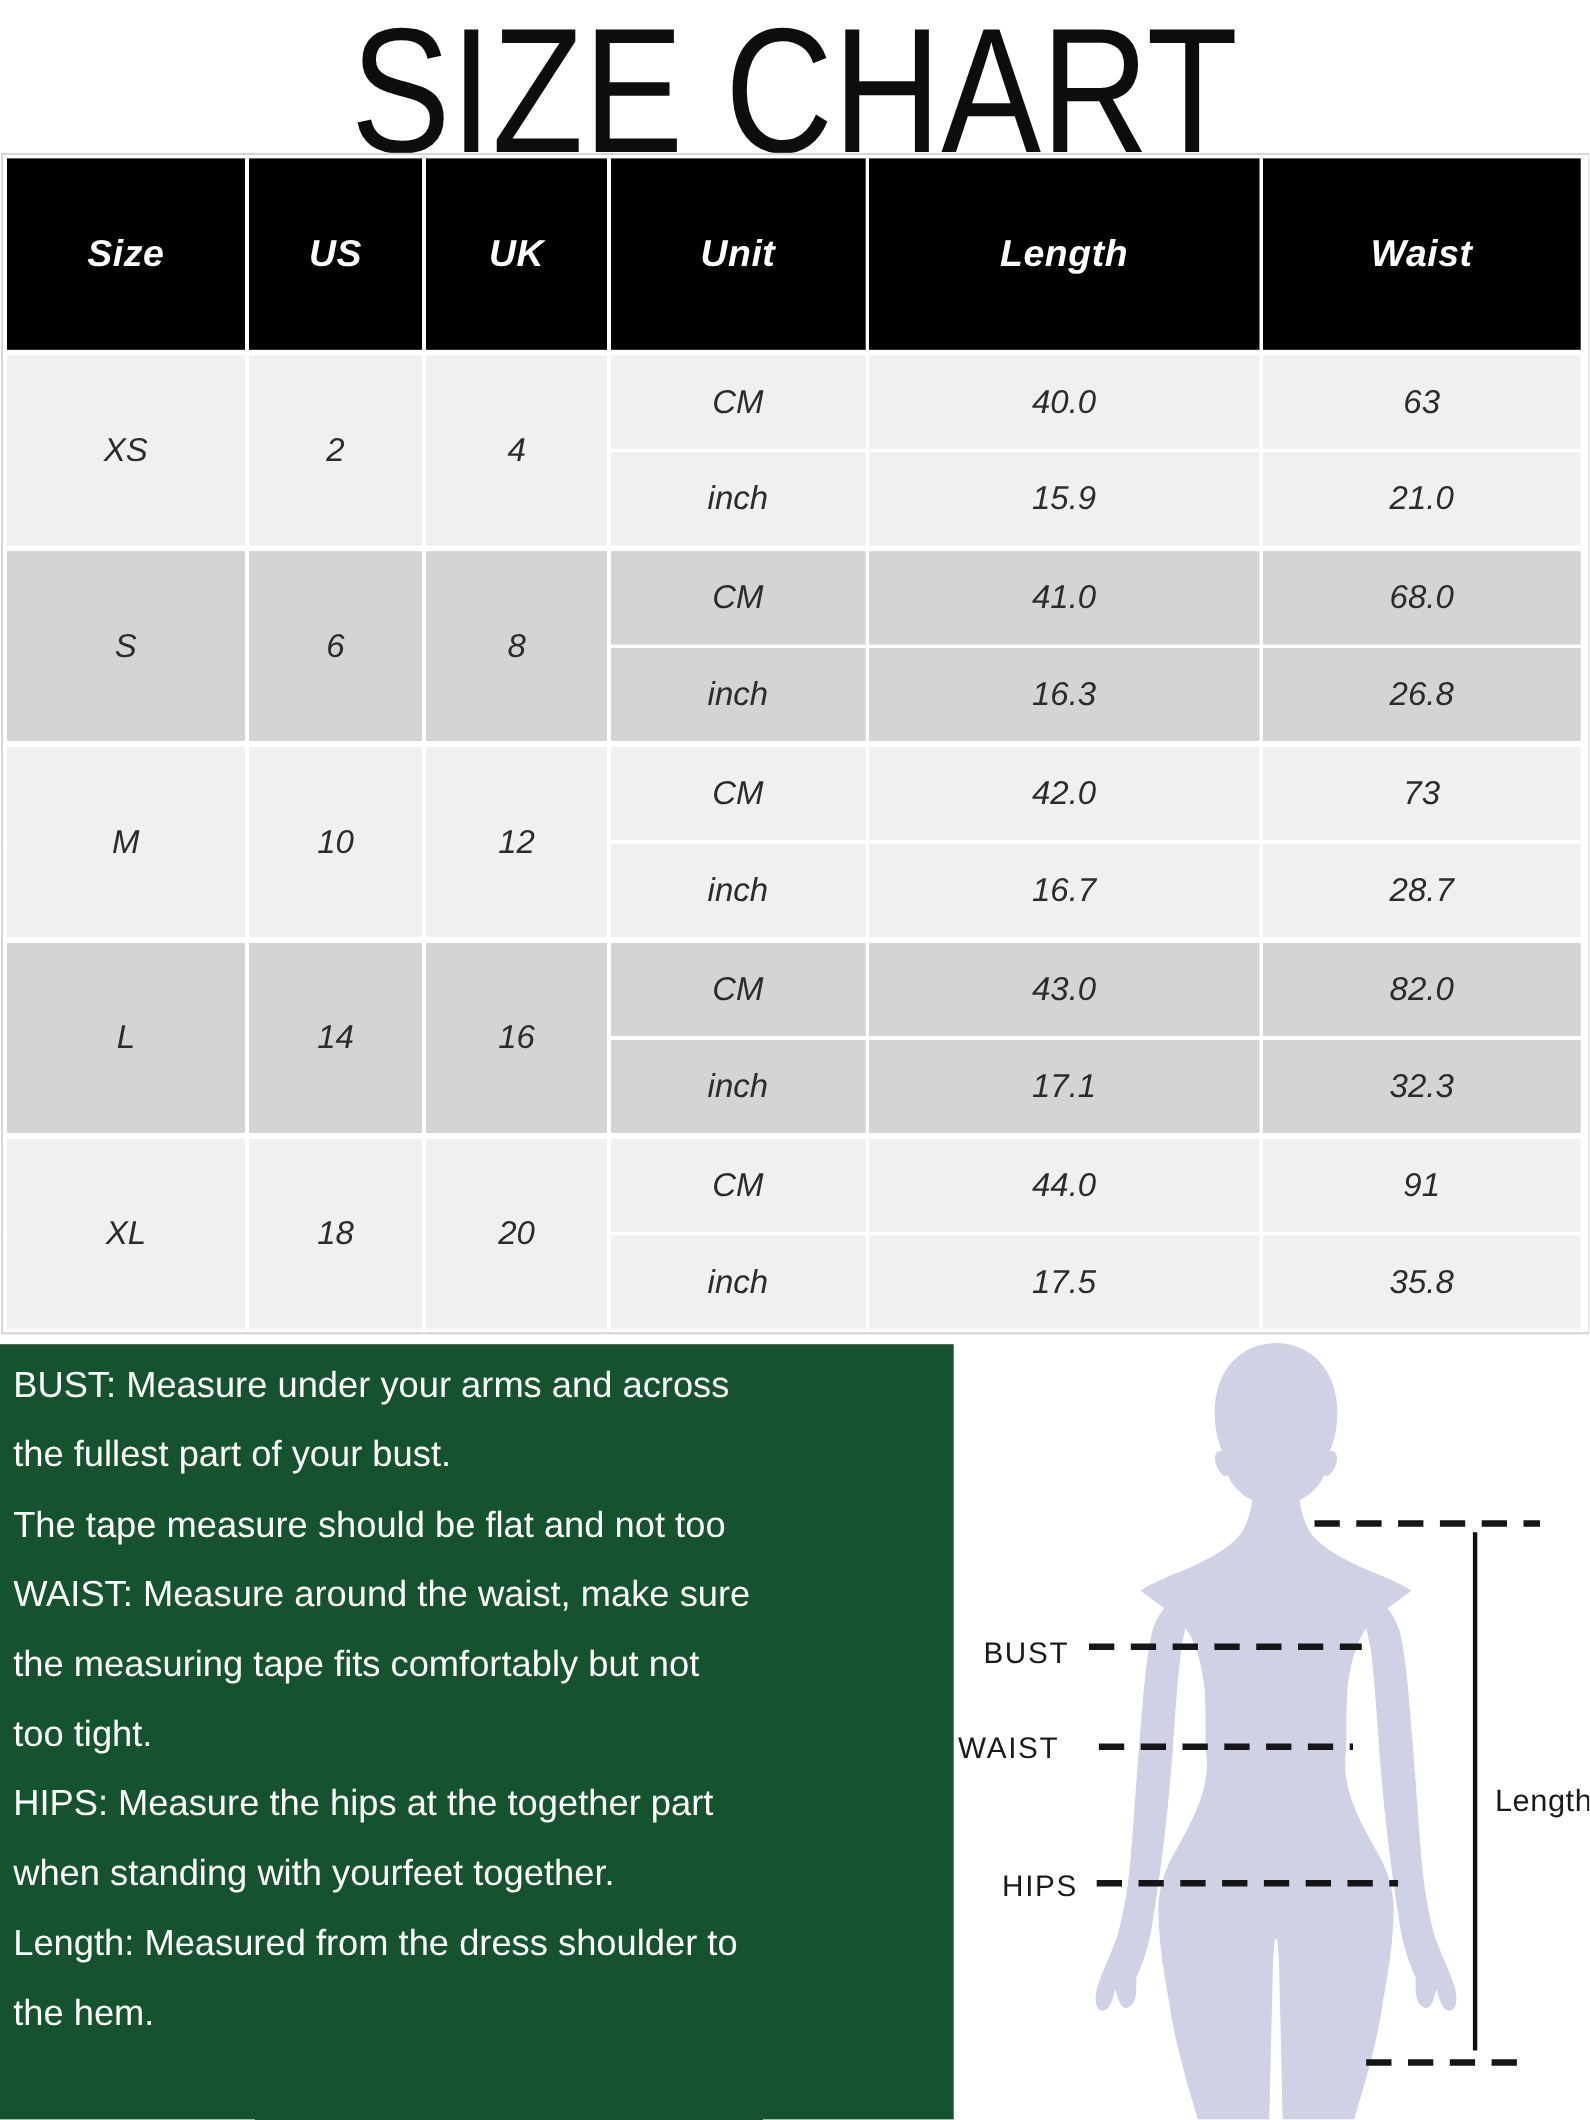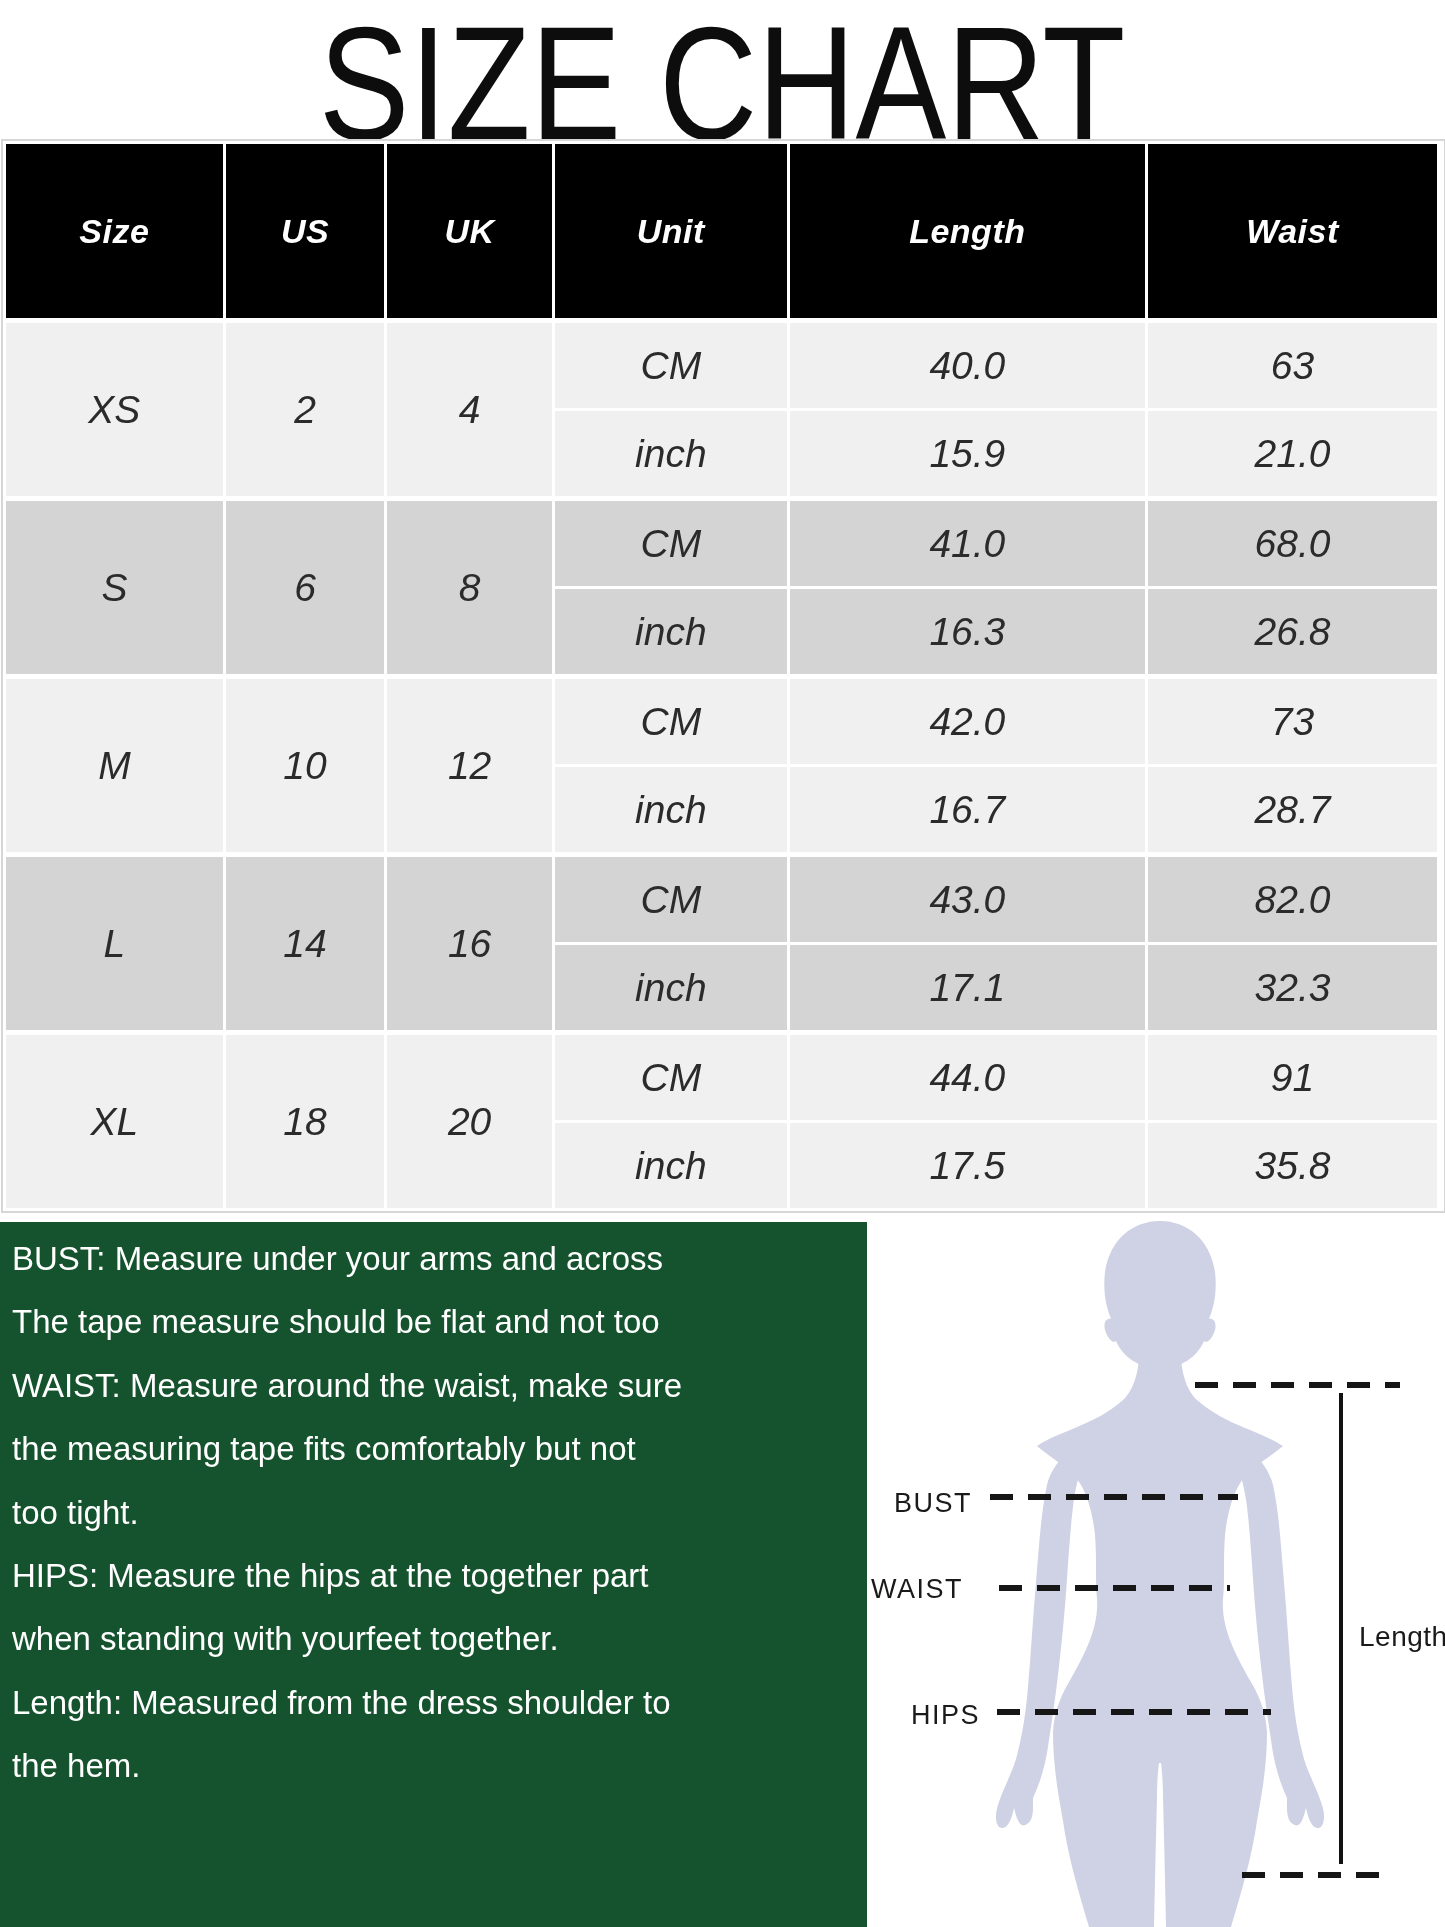--- a/index.html
+++ b/index.html
@@ -16,21 +16,21 @@
   
   .table-wrap{position:absolute;left:1px;top:139px;width:1441px;border:2px solid #d6d6d6;background:#fff;}
   table.size-table{border-collapse:collapse;table-layout:fixed;width:1437px;}
   .size-table th,.size-table td{
     border:3px solid #ffffff;text-align:center;vertical-align:middle;
     overflow:hidden;white-space:nowrap;font-style:italic;
   }
   .size-table th{
     background:#000000;color:#ffffff;height:172px;font-size:34px;font-weight:700;letter-spacing:0.5px;
   }
-  .size-table td{height:83px;font-size:39px;font-weight:400;color:#2b2b2b;}
+  .size-table td{height:83px;font-size:30px;font-weight:400;color:#2b2b2b;}
   tr.light td{background:#f1f0f0;}
   tr.dark td{background:#d5d4d4;}
   tr.block-start td{border-top-width:5px;}
   
   .instructions{
     position:absolute;left:0;top:1222px;width:867px;height:705px;background:#14532d;
     color:#ffffff;box-sizing:border-box;padding:5px 0 0 12px;font-size:33px;font-weight:400;
   }
   .instructions .line{line-height:63.4px;white-space:nowrap;overflow:hidden;}
   
@@ -142,20 +142,21 @@
           <td>inch</td>
           <td>17.5</td>
           <td>35.8</td>
         </tr>
       </tbody>
     </table>
   </div>
 
   <div class="instructions">
     <div class="line">BUST: Measure under your arms and across</div>
+    <div class="line">the fullest part of your bust.</div>
     <div class="line">The tape measure should be flat and not too</div>
     <div class="line">WAIST: Measure around the waist, make sure</div>
     <div class="line">the measuring tape fits comfortably but not</div>
     <div class="line">too tight.</div>
     <div class="line">HIPS: Measure the hips at the together part</div>
     <div class="line">when standing with yourfeet together.</div>
     <div class="line">Length: Measured from the dress shoulder to</div>
     <div class="line">the hem.</div>
   </div>
 

